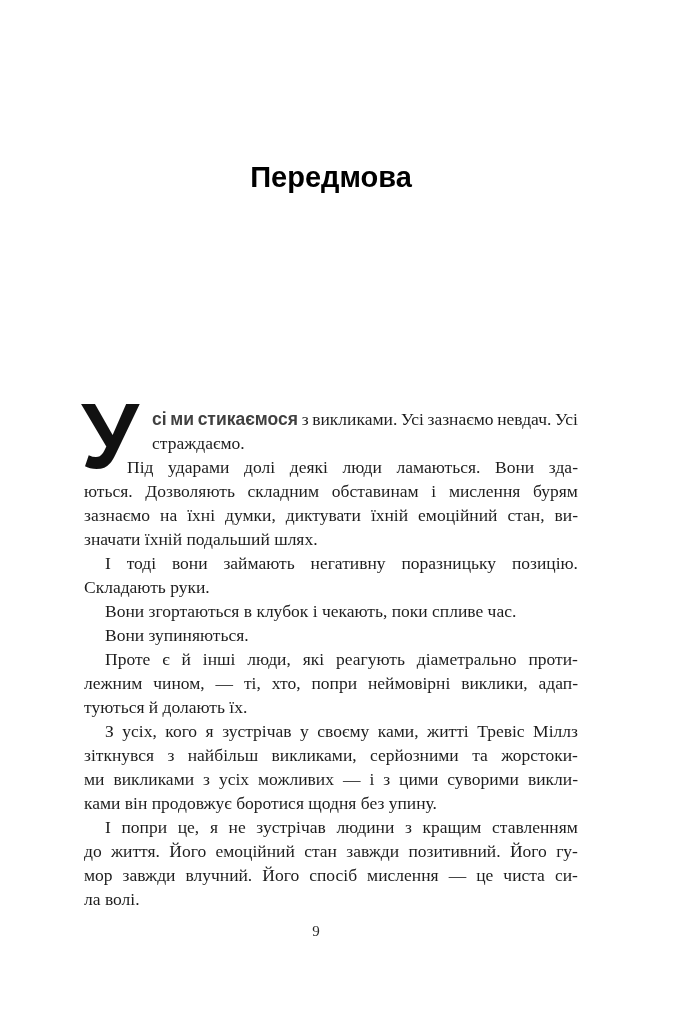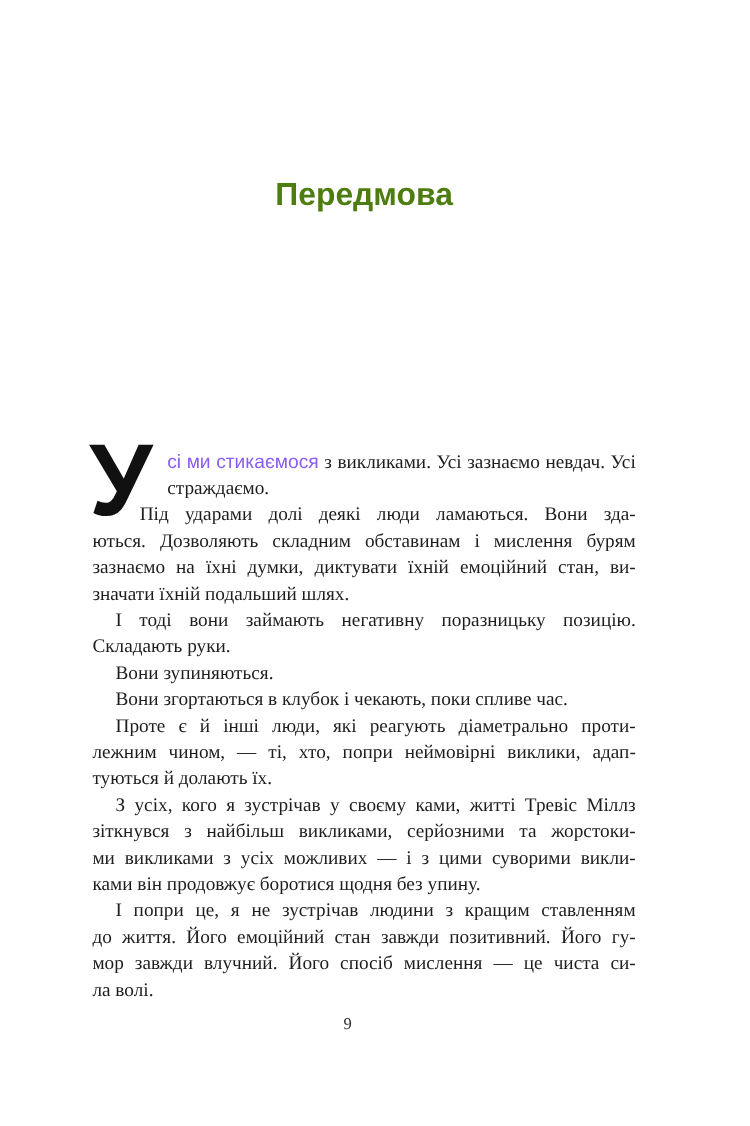--- a/index.html
+++ b/index.html
@@ -13,21 +13,21 @@
     overflow:hidden;
   }
   .chapter-title {
     position:absolute;
     left:84px; top:140px; width:494px;
     text-align:center;
     font-family:"Liberation Sans", sans-serif;
     font-weight:700;
     font-size:29px;
     line-height:36px;
-    color:#4d7c0f;
+    color:#000000;
   }
   .body-text {
     position:absolute;
     left:84px; top:407px; width:494px;
     font-size:17.5px;
     line-height:24px;
     color:#1d1d1d;
   }
   .dropcap {
     position:absolute;
@@ -44,22 +44,22 @@
     display:flex;
     justify-content:space-between;
     white-space:nowrap;
   }
   .line.drop-offset { padding-left:68px; }
   .line.indent-wrap { padding-left:43px; }
   .line.indent { padding-left:21px; }
   .w { display:inline-block; flex:0 0 auto; }
   .bold-lead {
     font-family:"Liberation Sans", sans-serif;
-    font-weight:400;
-    color:#8b5cf6;
+    font-weight:700;
+    color:#404040;
   }
   .page-number {
     position:absolute;
     left:84px; top:921px; width:464px;
     text-align:center;
     font-size:15px;
     line-height:20px;
     color:#2a2a2a;
   }
 </style>
@@ -126,24 +126,24 @@
           <span class="w">тоді</span>
           <span class="w">вони</span>
           <span class="w">займають</span>
           <span class="w">негативну</span>
           <span class="w">поразницьку</span>
           <span class="w">позицію.</span>
         </div>
         <div class="line">Складають руки.</div>
       </div>
       <div class="paragraph">
+        <div class="line indent">Вони згортаються в клубок і чекають, поки спливе час.</div>
+      </div>
+      <div class="paragraph">
         <div class="line indent">Вони зупиняються.</div>
-      </div>
-      <div class="paragraph">
-        <div class="line indent">Вони згортаються в клубок і чекають, поки спливе час.</div>
       </div>
       <div class="paragraph">
         <div class="line indent just">
           <span class="w">Проте</span>
           <span class="w">є</span>
           <span class="w">й</span>
           <span class="w">інші</span>
           <span class="w">люди,</span>
           <span class="w">які</span>
           <span class="w">реагують</span>

